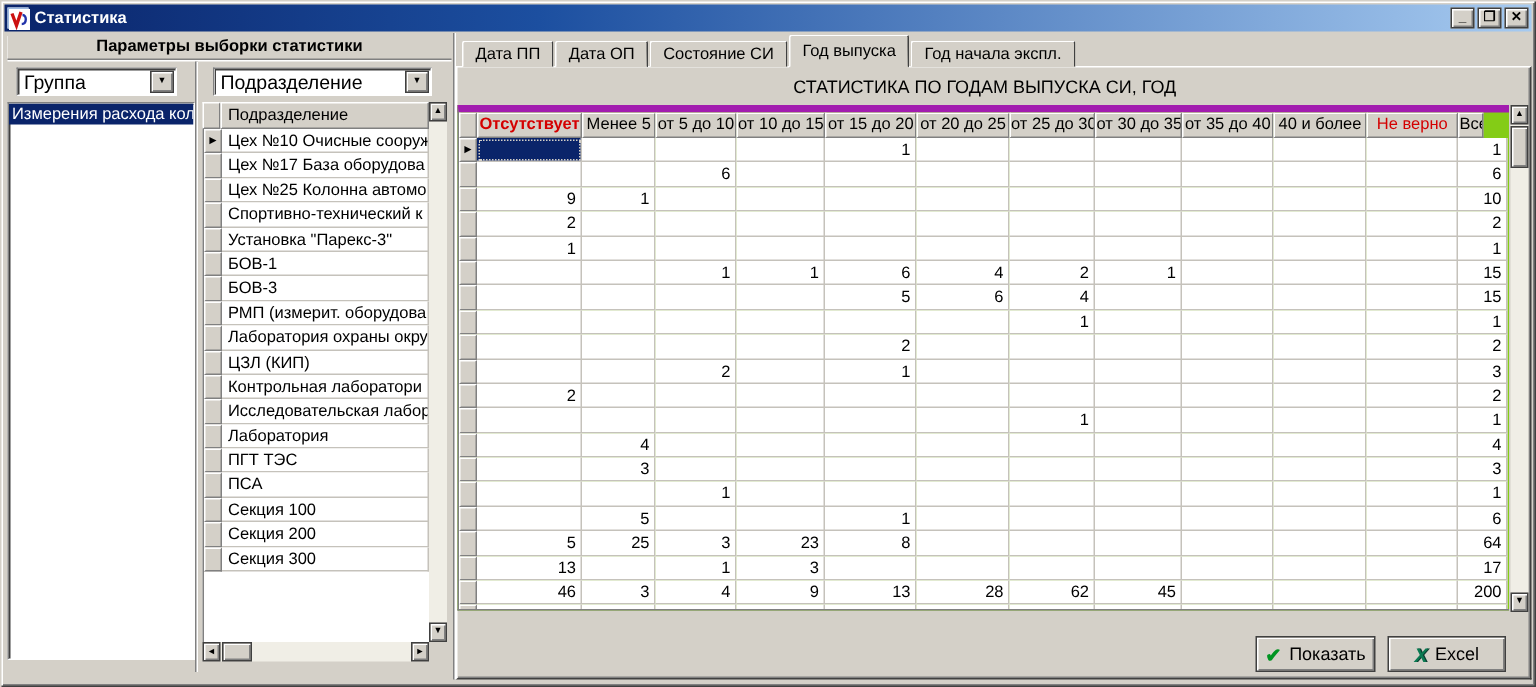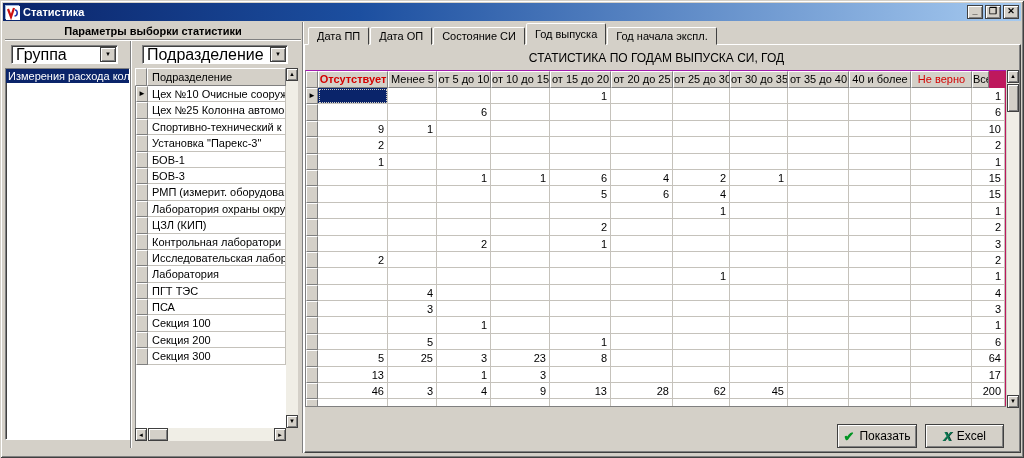--- a/index.html
+++ b/index.html
@@ -13,21 +13,21 @@
     box-shadow:inset 1px 1px 0 #fff,inset -1px -1px 0 #808080;font-size:9px;font-weight:bold;line-height:11px;text-align:center;color:#000;}
   .appicon{width:14px;height:14px;background:#fff;border:1px solid #9db9e0;position:relative;}
   .appicon svg{position:absolute;left:0;top:0;}
   
   .lp-header{position:absolute;left:5px;top:23px;width:296px;height:17px;text-align:center;
     font-size:11px;font-weight:bold;padding-top:2px;border-bottom:1px solid #808080;box-shadow:0 1px 0 #fff;}
   .vsplit-main{position:absolute;left:302px;top:22px;width:2px;height:431px;background:#808080;border-right:1px solid #fff;}
   .vsplit-left{position:absolute;left:130px;top:41px;width:2px;height:407px;background:#808080;border-right:1px solid #fff;}
   .combo{position:absolute;height:19px;background:#fff;border:1px solid;border-color:#808080 #fff #fff #808080;
     box-shadow:inset 1px 1px 0 #404040;display:flex;align-items:center;}
-  .combo .cval{flex:1;font-size:16px;padding-left:4px;white-space:nowrap;overflow:hidden;}
+  .combo .cval{flex:1;font-size:13px;padding-left:4px;white-space:nowrap;overflow:hidden;}
   .combo .cbtn{width:16px;height:15px;margin:1px;background:#d4d0c8;border:1px solid #404040;
     box-shadow:inset 1px 1px 0 #fff,inset -1px -1px 0 #808080;font-size:6px;text-align:center;line-height:13px;color:#000;}
   .listbox{position:absolute;left:5px;top:68px;width:125px;height:372px;background:#fff;
     border:1px solid;border-color:#808080 #fff #fff #808080;box-shadow:inset 1px 1px 0 #404040;overflow:hidden;}
   .listitem{height:14px;font-size:11px;line-height:14px;padding-left:2px;white-space:nowrap;overflow:hidden;}
   .listitem.sel{background:#0a246a;color:#fff;}
   
   .dgrid{position:absolute;left:135px;top:68px;width:163px;height:373px;}
   .dg-headrow{position:absolute;left:0;top:0;right:12px;height:18px;display:flex;}
   .stub{width:12px;background:#d4d0c8;border:1px solid;border-color:#fff #808080 #808080 #fff;flex:none;
@@ -46,22 +46,22 @@
   .sthumb{position:absolute;background:#d4d0c8;border:1px solid #404040;box-shadow:inset 1px 1px 0 #fff,inset -1px -1px 0 #808080;}
   
   .tabstrip{position:absolute;left:308px;top:23px;height:22px;display:flex;align-items:flex-end;z-index:3;}
   .tab{height:18px;padding:2px 8px 0 8px;font-size:11px;background:#d4d0c8;white-space:nowrap;
     border:1px solid;border-color:#fff #404040 transparent #fff;border-radius:2px 2px 0 0;margin-right:1px;}
   .tab.active{height:22px;padding-top:4px;position:relative;z-index:4;box-shadow:0 2px 0 #d4d0c8;}
   .tabpage{position:absolute;left:304px;top:44px;width:717px;height:409px;background:#d4d0c8;z-index:1;
     border:1px solid;border-color:#fff #404040 #404040 #fff;box-shadow:inset -1px -1px 0 #808080;}
   .stat-title{position:absolute;left:307px;top:51px;width:699px;text-align:center;font-size:12px;z-index:2;}
   
-  .sgrid{position:absolute;left:305px;top:70px;width:701px;height:337px;background:#be185d;overflow:hidden;z-index:2;
-    border-left:1px solid #808080;border-top:1px solid #a21caf;border-bottom:1px solid #808080;}
+  .sgrid{position:absolute;left:305px;top:70px;width:701px;height:337px;background:#84cc16;overflow:hidden;z-index:2;
+    border-left:1px solid #808080;border-top:5px solid #a21caf;border-bottom:1px solid #808080;}
   .sg-headrow{display:flex;height:17px;}
   .sg-hcell{background:#d4d0c8;border:1px solid;border-color:#fff #808080 #808080 #fff;flex:none;
     font-size:11px;text-align:center;padding-top:1px;white-space:nowrap;overflow:hidden;}
   .sg-hcell.red{color:#d40000;font-weight:bold;}
   .sg-hcell.red2{color:#d40000;}
   .sg-row{display:flex;height:16.4px;}
   .sg-cell{flex:none;font-size:11px;line-height:16px;text-align:right;padding-right:3px;background:#fff;
     border-right:1px solid #c5c2bb;border-bottom:1px solid #c5c2bb;white-space:nowrap;overflow:hidden;}
   .sg-cell.selcell{background:#0a246a;outline:1px dotted #d4d0c8;outline-offset:-2px;}
   .sg-vscroll{position:absolute;right:5px;top:70px;width:12px;height:338px;background:#f0eee6;z-index:2;}
@@ -114,20 +114,24 @@
       <span class="stub"></span>
       <span class="dg-hcell">Подразделение</span>
     </div>
     <div class="dg-rows">
         <div class="dg-row">
           <div class="stub">►</div>
           <div class="dg-cell">Цех №10 Очисные сооруже</div>
         </div>
         <div class="dg-row">
           <div class="stub"></div>
+          <div class="dg-cell">Цех №17  База оборудова</div>
+        </div>
+        <div class="dg-row">
+          <div class="stub"></div>
           <div class="dg-cell">Цех №25  Колонна автомо</div>
         </div>
         <div class="dg-row">
           <div class="stub"></div>
           <div class="dg-cell">Спортивно-технический к</div>
         </div>
         <div class="dg-row">
           <div class="stub"></div>
           <div class="dg-cell">Установка "Парекс-3"</div>
         </div>

